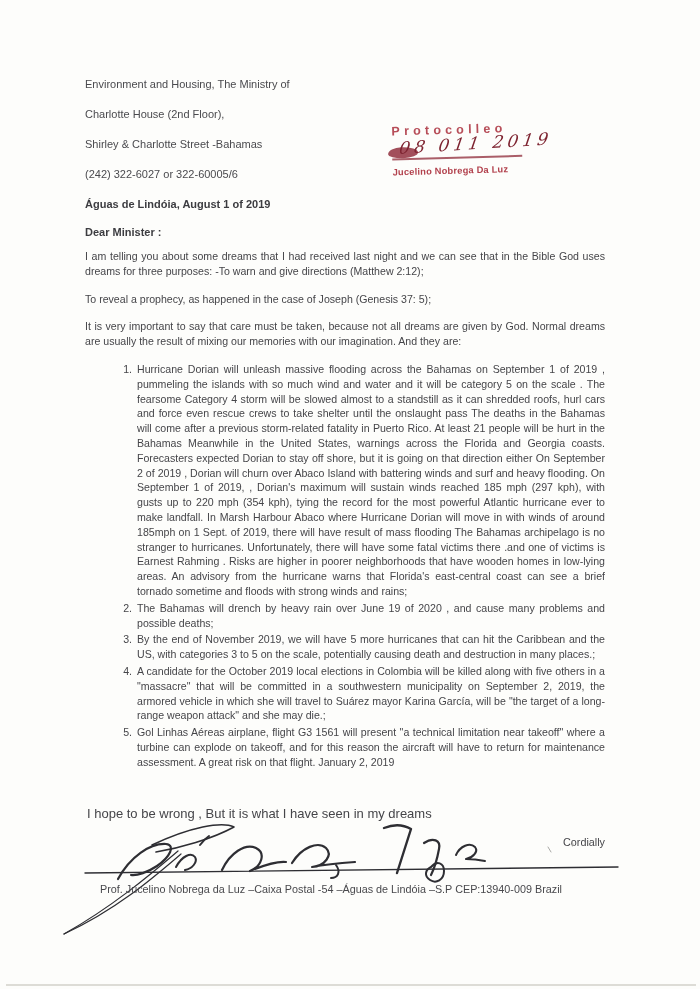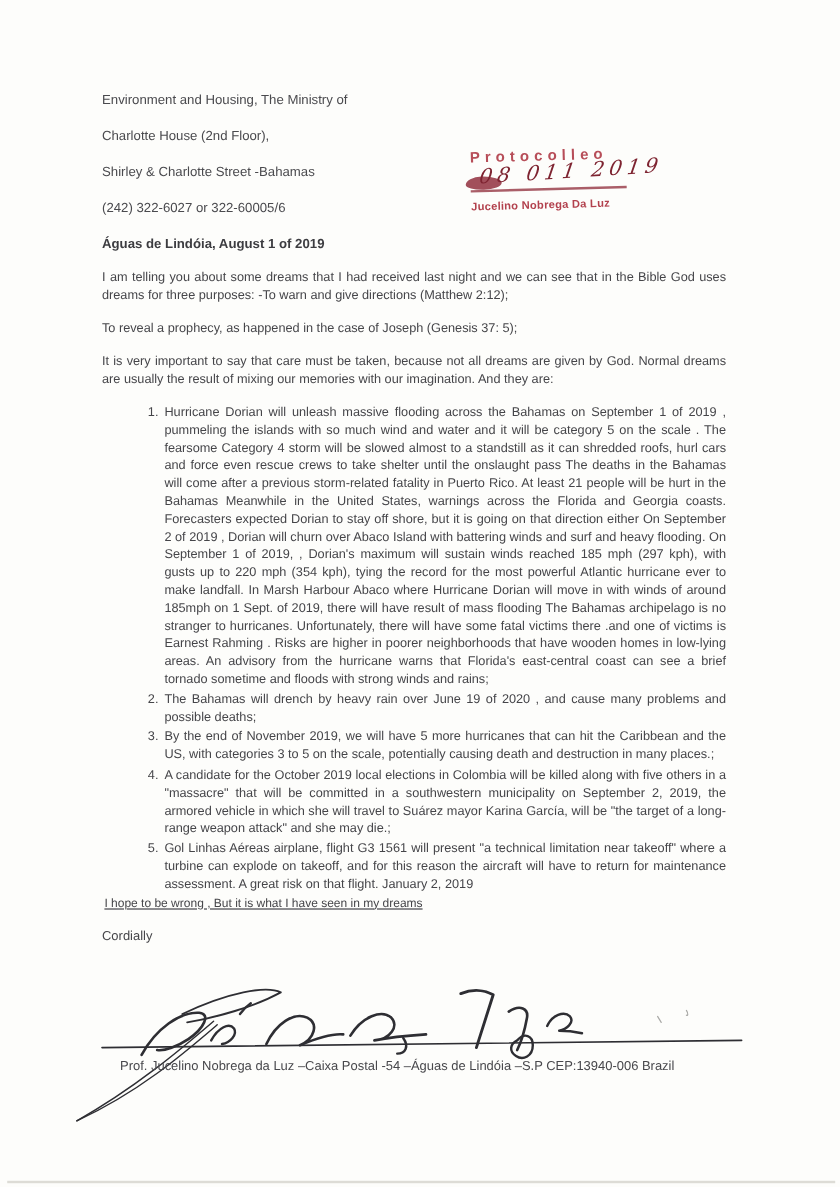--- a/index.html
+++ b/index.html
@@ -13,22 +13,22 @@
 
   
   .content { position:absolute; left:85px; top:78px; width:520px; }
   .hdr-line { font-size:11px; line-height:12px; margin-bottom:18px; color:#4a4a4e; }
   .dateline { font-size:11px; font-weight:bold; color:#3c3c40; margin:8px 0 14px; }
   .salutation { font-size:11px; font-weight:bold; color:#3c3c40; margin:16px 0 11px; }
   .para { font-size:10.6px; line-height:14.8px; text-align:justify; margin:0 0 13px; }
   .pred-list { margin:7px 0 0; padding-left:50px; }
   .pred-list li { font-size:10.6px; line-height:14.8px; text-align:justify; margin-bottom:2px; padding-left:2px; }
   .pred-list li::marker { font-size:10.6px; color:#454549; }
-  .closing { font-size:10px; margin:3px 0 0 2px;text-decoration:underline; }
-  .signoff { font-size:10.8px; margin:15px 0 0; }
+  .closing { font-size:13px; margin:36px 0 0 2px; }
+  .signoff { font-size:10.8px; margin:15px 0 0;text-align:right; }
 
   .footer-line { position:absolute; left:100px; top:883px; width:560px; font-size:10.8px; color:#48484c; }
 
   
   .stamp { position:absolute; left:392px; top:122px; width:175px; transform:rotate(-1.6deg); }
   .stamp-title { font-weight:bold; font-size:12.5px; letter-spacing:4.2px; color:#b2414d; opacity:.93; }
   .stamp-daterow { position:relative; height:25px; margin-top:0px; }
   .stamp-blob { position:absolute; left:-4px; top:9px; width:30px; height:11px; background:#8d2837; border-radius:45% 55% 50% 50% / 60% 50% 50% 40%; opacity:.82; }
   .stamp-underline { position:absolute; left:0px; top:20px; width:130px; border-bottom:2px solid #8d2837; opacity:.75; }
   .stamp-date { position:absolute; left:8px; top:-3px; font-family:"DejaVu Serif",serif; font-style:italic; font-size:17px; letter-spacing:4px; color:#7e2431; transform:skewX(-12deg) rotate(-2deg); white-space:nowrap; }
@@ -44,20 +44,21 @@
 <body>
 
 <div class="page">
 
   <div class="content">
     <div class="hdr-line">Environment and Housing, The Ministry of</div>
     <div class="hdr-line">Charlotte House (2nd Floor),</div>
     <div class="hdr-line">Shirley &amp; Charlotte Street   -Bahamas</div>
     <div class="hdr-line">(242) 322-6027 or 322-60005/6</div>
     <div class="dateline">Águas  de Lindóia,  August  1  of   2019</div>
+    <div class="salutation">Dear  Minister :</div>
 
     <p class="para">I am telling you about  some dreams  that I had received  last night  and  we can see that in the Bible God uses dreams for three purposes:  -To warn and give directions (Matthew 2:12);</p>
     <p class="para">To reveal a prophecy, as happened in the case of Joseph (Genesis 37: 5);</p>
     <p class="para">It is very important to say that care must be taken, because not all dreams are given by God. Normal dreams are usually the result of mixing our memories with our imagination. And they are:</p>
 
     <ol class="pred-list">
       <li>Hurricane Dorian will  unleash massive flooding across the Bahamas on September  1  of  2019 , pummeling the islands with so much wind and water and it will be category  5 on the scale .  The fearsome Category 4 storm will be  slowed almost to a standstill as it can  shredded roofs, hurl cars and force even rescue crews to take shelter until the onslaught pass   The deaths in the Bahamas will  come after a previous storm-related fatality in Puerto Rico. At least 21 people will be  hurt in the Bahamas   Meanwhile in the United States,  warnings across the Florida and Georgia coasts. Forecasters expected Dorian to stay off shore, but it is going  on that direction either   On  September 2 of 2019 , Dorian  will churn over Abaco Island with battering winds and surf and heavy flooding.  On September 1  of 2019, , Dorian's maximum will sustain winds reached 185 mph (297 kph), with gusts up to 220 mph (354 kph), tying the record for the most powerful Atlantic hurricane ever to make landfall. In Marsh Harbour Abaco where Hurricane Dorian will  move in with winds of  around 185mph on  1  Sept. of 2019,  there will have  result of mass flooding The Bahamas archipelago is no stranger to hurricanes. Unfortunately, there  will have some fatal victims there .and one of victims is Earnest Rahming . Risks are higher in poorer neighborhoods that have wooden homes in low-lying areas.   An advisory from the hurricane warns  that Florida's east-central coast can  see a brief tornado sometime  and floods with strong  winds and rains;</li>
       <li>The Bahamas will  drench by heavy rain over June 19  of  2020 , and cause many problems  and  possible deaths;</li>
       <li>By the end of November 2019, we will have 5 more hurricanes that can  hit the Caribbean and the US, with categories 3 to 5 on the scale, potentially causing death and destruction in many places.;</li>
       <li>A candidate for the October 2019 local elections in Colombia will be killed along with five others in a "massacre" that will be committed in a southwestern municipality on September 2, 2019, the armored vehicle in which she will travel to Suárez mayor Karina García, will be "the target of a long-range weapon attack" and she may die.;</li>
@@ -103,16 +104,16 @@
 
       <path d="M45,58 L578,52" stroke-width="1.4"></path>
     </g>
 
     <g fill="none" stroke="#a9a9a6" stroke-linecap="round">
       <path d="M508,32 L511,37" stroke-width="1"></path>
       <path d="M532,27 C534,30 533,32 532,31" stroke-width="1"></path>
     </g>
   </svg>
 
-  <div class="footer-line">Prof. Jucelino Nobrega da Luz –Caixa Postal -54 –Águas de Lindóia –S.P CEP:13940-006  Brazil</div>
+  <div class="footer-line">Prof. Jucelino Nobrega da Luz –Caixa Postal -54 –Águas de Lindóia –S.P CEP:13940-009  Brazil</div>
 
   <div class="scan-edge"></div>
 </div>
 
 </body></html>

